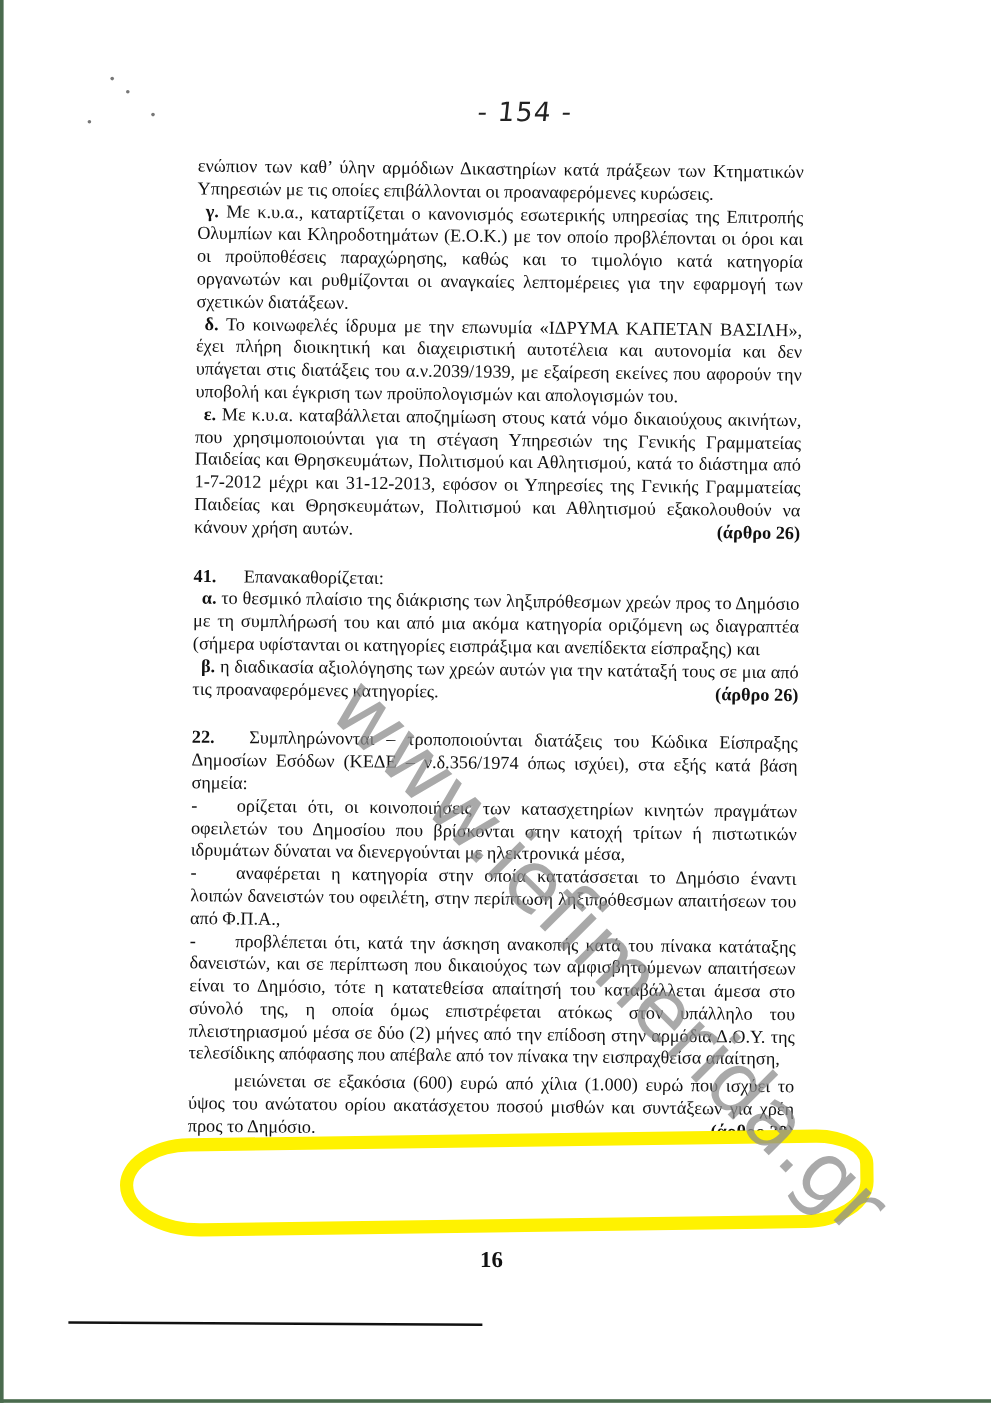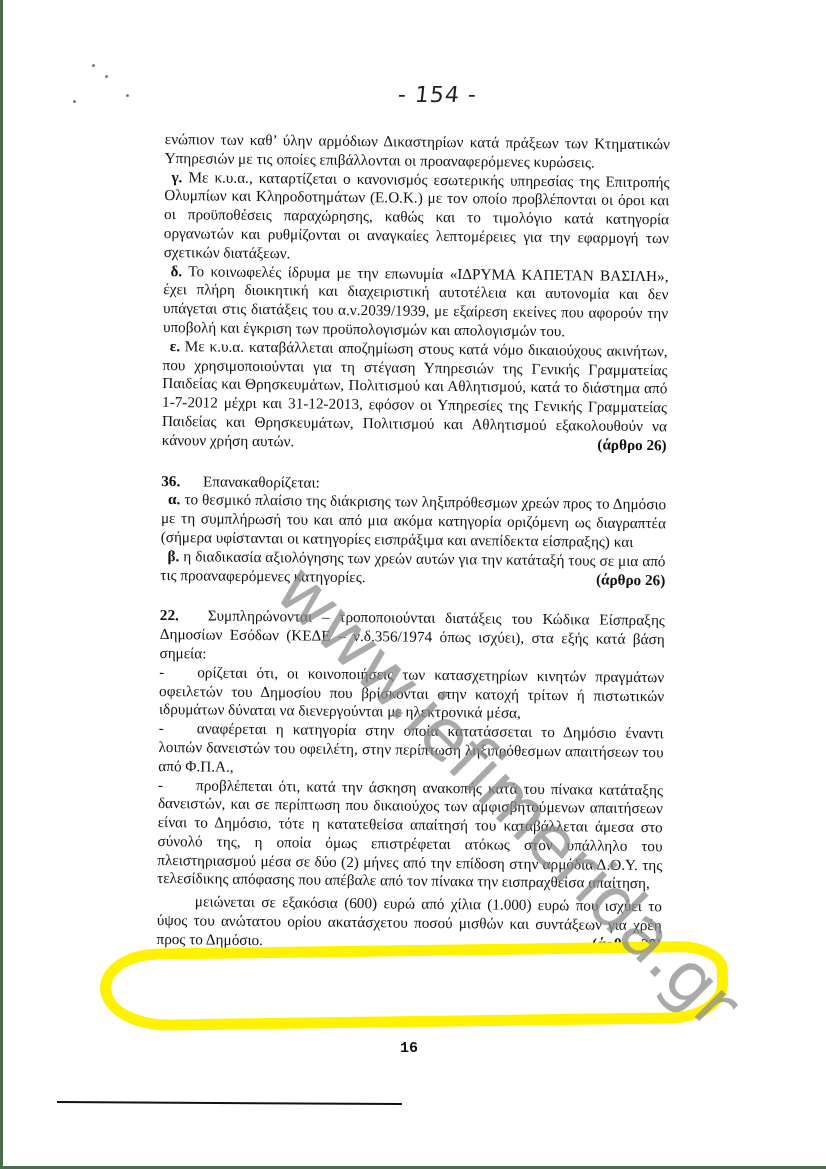--- a/index.html
+++ b/index.html
@@ -38,21 +38,21 @@
     transform: rotate(-0.8deg);
   }
 
   .watermark {
     position: absolute; left: 198px; top: 755px;
     font-family: "DejaVu Sans", sans-serif; font-size: 70px; color: rgba(140,140,140,0.75);
     transform: rotate(45deg); transform-origin: center center; white-space: nowrap;
     letter-spacing: -1px; pointer-events: none;
   }
 
-  .footer-num { position: absolute; left: 400px; top: 1040px; font-size: 15px; font-weight: bold; font-family: Liberation Mono, monospace; }
+  .footer-num { position: absolute; left: 400px; top: 1040px; font-size: 19px; font-weight: bold; }
   .footer-rule { position: absolute; left: 57px; top: 1102px; width: 345px; height: 2px; background: #111; transform: rotate(0.3deg); }
 </style>
 </head>
 <body>
 
 <div class="border-left"></div>
 <div class="border-bottom"></div>
 
 <div class="specks">
   <span class="speck" style="left:22px;top:4px;"></span>
@@ -79,21 +79,21 @@
   <p class="para indent">
     <span class="lbl">ε.</span>
     <span>Με κ.υ.α. καταβάλλεται αποζημίωση στους κατά νόμο δικαιούχους ακινήτων, που χρησιμοποιούνται για τη στέγαση Υπηρεσιών της Γενικής Γραμματείας Παιδείας και Θρησκευμάτων, Πολιτισμού και Αθλητισμού, κατά το διάστημα από 1-7-2012 μέχρι και 31-12-2013, εφόσον οι Υπηρεσίες της Γενικής Γραμματείας Παιδείας και Θρησκευμάτων, Πολιτισμού και Αθλητισμού εξακολουθούν να κάνουν χρήση αυτών.</span>
     <span class="article">(άρθρο 26)</span>
   </p>
   <div class="clear"></div>
 
   <div class="gap"></div>
 
   <p class="para">
-    <span class="num">36.</span>
+    <span class="num">41.</span>
     <span>Επανακαθορίζεται:</span>
   </p>
   <p class="para indent">
     <span class="lbl">α.</span>
     <span>το θεσμικό πλαίσιο της διάκρισης των ληξιπρόθεσμων χρεών προς το Δημόσιο με τη συμπλήρωσή του και από μια ακόμα κατηγορία οριζόμενη ως διαγραπτέα (σήμερα υφίστανται οι κατηγορίες εισπράξιμα και ανεπίδεκτα είσπραξης) και</span>
   </p>
   <p class="para indent">
     <span class="lbl">β.</span>
     <span>η διαδικασία αξιολόγησης των χρεών αυτών για την κατάταξή τους σε μια από τις προαναφερόμενες κατηγορίες.</span>
     <span class="article">(άρθρο 26)</span>

